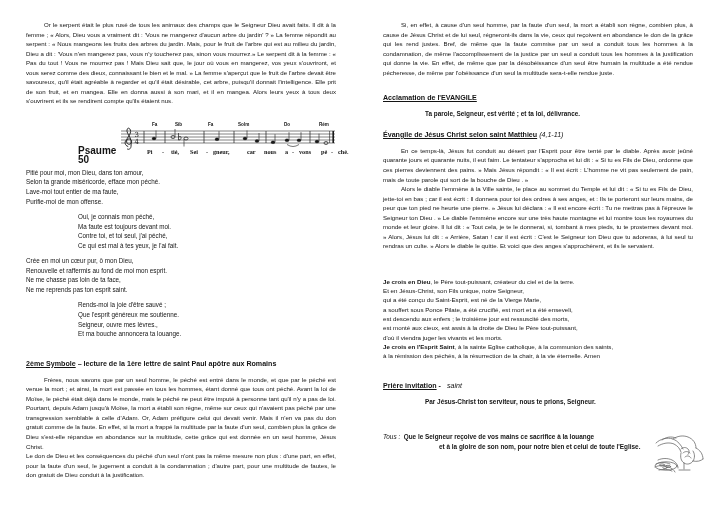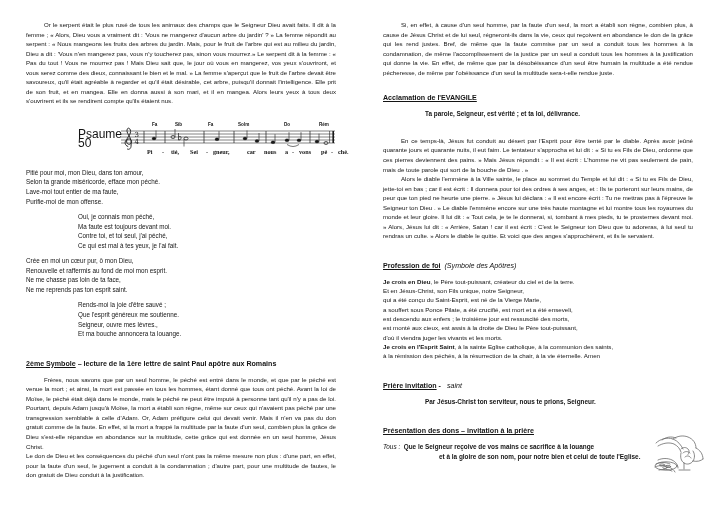--- a/index.html
+++ b/index.html
@@ -70,23 +70,23 @@
   }
 
   
   .psalm-wrap {
     position: relative;
     height: 46px;
   }
   .psalm-label {
     position: absolute;
     left: 52px;
-    top: 8px;
-    font-size: 12px;
-    font-weight: normal;
+    top: 24px;
+    font-size: 10px;
+    font-weight: bold;
     line-height: 9.5px;
   }
   .score {
     position: absolute;
     left: 95px;
     top: 0px;
     width: 215px;
     height: 34px;
   }
   .score svg { display: block; }
@@ -328,32 +328,32 @@
     <h3 class="heading">
       <span class="u">Acclamation de l'EVANGILE</span>
     </h3>
 
     <div class="spacer-s"></div>
 
     <p class="resp">Ta parole, Seigneur, est vérité ; et ta loi, délivrance.</p>
 
     <div class="spacer-m"></div>
 
+    <h3 class="heading">
+      <span class="u">Évangile de Jésus Christ selon saint Matthieu</span>
+      <span class="ital">(4,1-11)</span>
+    </h3>
 
     <div class="spacer-s"></div>
 
     <p class="body">En ce temps-là, Jésus fut conduit au désert par l'Esprit pour être tenté par le diable. Après avoir jeûné quarante jours et quarante nuits, il eut faim. Le tentateur s'approcha et lui dit : « Si tu es Fils de Dieu, ordonne que ces pierres deviennent des pains. » Mais Jésus répondit : « Il est écrit : L'homme ne vit pas seulement de pain, mais de toute parole qui sort de la bouche de Dieu . »</p>
     <p class="body">Alors le diable l'emmène à la Ville sainte, le place au sommet du Temple et lui dit : « Si tu es Fils de Dieu, jette-toi en bas ; car il est écrit : Il donnera pour toi des ordres à ses anges, et : Ils te porteront sur leurs mains, de peur que ton pied   ne heurte une pierre. » Jésus lui déclara : « Il est encore écrit : Tu ne mettras pas à l'épreuve le Seigneur ton Dieu . » Le diable l'emmène encore sur une très haute montagne et lui montre tous les royaumes du monde et leur gloire. Il lui dit : « Tout cela, je te le donnerai,  si, tombant à mes pieds, tu te prosternes devant moi. » Alors, Jésus lui dit : « Arrière, Satan ! car il est écrit : C'est le Seigneur ton Dieu que tu adoreras, à lui seul tu rendras un culte. » Alors le diable le quitte. Et voici que des anges s'approchèrent, et ils le servaient.</p>
 
     <div class="spacer-xl"></div>
 
-    <h3 class="heading">
-      <span class="u">Profession de foi</span>
-      &nbsp;<span class="ital">(Symbole des Apôtres)</span>
-    </h3>
 
     <div class="spacer-s"></div>
 
     <div>
       <p class="creed-line"><b>Je crois en Dieu</b><span>, le Père tout-puissant,  créateur du ciel et de la terre.</span></p>
       <p class="creed-line"><span> Et en Jésus-Christ, son Fils unique, notre Seigneur,</span></p>
       <p class="creed-line"><span> qui a été conçu du Saint-Esprit, est né de la Vierge Marie,</span></p>
       <p class="creed-line"><span> a souffert sous Ponce Pilate, a été crucifié, est mort et a été enseveli,</span></p>
       <p class="creed-line"><span> est descendu aux enfers ; le troisième jour est ressuscité des morts,</span></p>
       <p class="creed-line"><span> est monté aux cieux, est assis à la droite de Dieu le Père tout-puissant,</span></p>
@@ -369,23 +369,20 @@
       <span>-</span>
       &nbsp;&nbsp;<span class="ital">saint</span>
     </h3>
 
     <div class="spacer-s"></div>
 
     <p class="resp">Par Jésus-Christ ton serviteur, nous te prions, Seigneur.</p>
 
     <div class="spacer-xl"></div>
 
-    <h3 class="heading">
-      <span class="u">Présentation des dons – invitation à la prière</span>
-    </h3>
 
     <div class="spacer-s"></div>
 
     <p class="resp" style="padding-left:0">
       <i style="font-weight:normal">Tous :</i>&nbsp;&nbsp;<span>Que le Seigneur reçoive de vos mains ce sacrifice à la louange</span>
     </p>
     <p class="resp ind2">et à la gloire de son nom, pour notre bien et celui de toute l'Eglise.</p>
   </div>
 
   <div class="illus">

